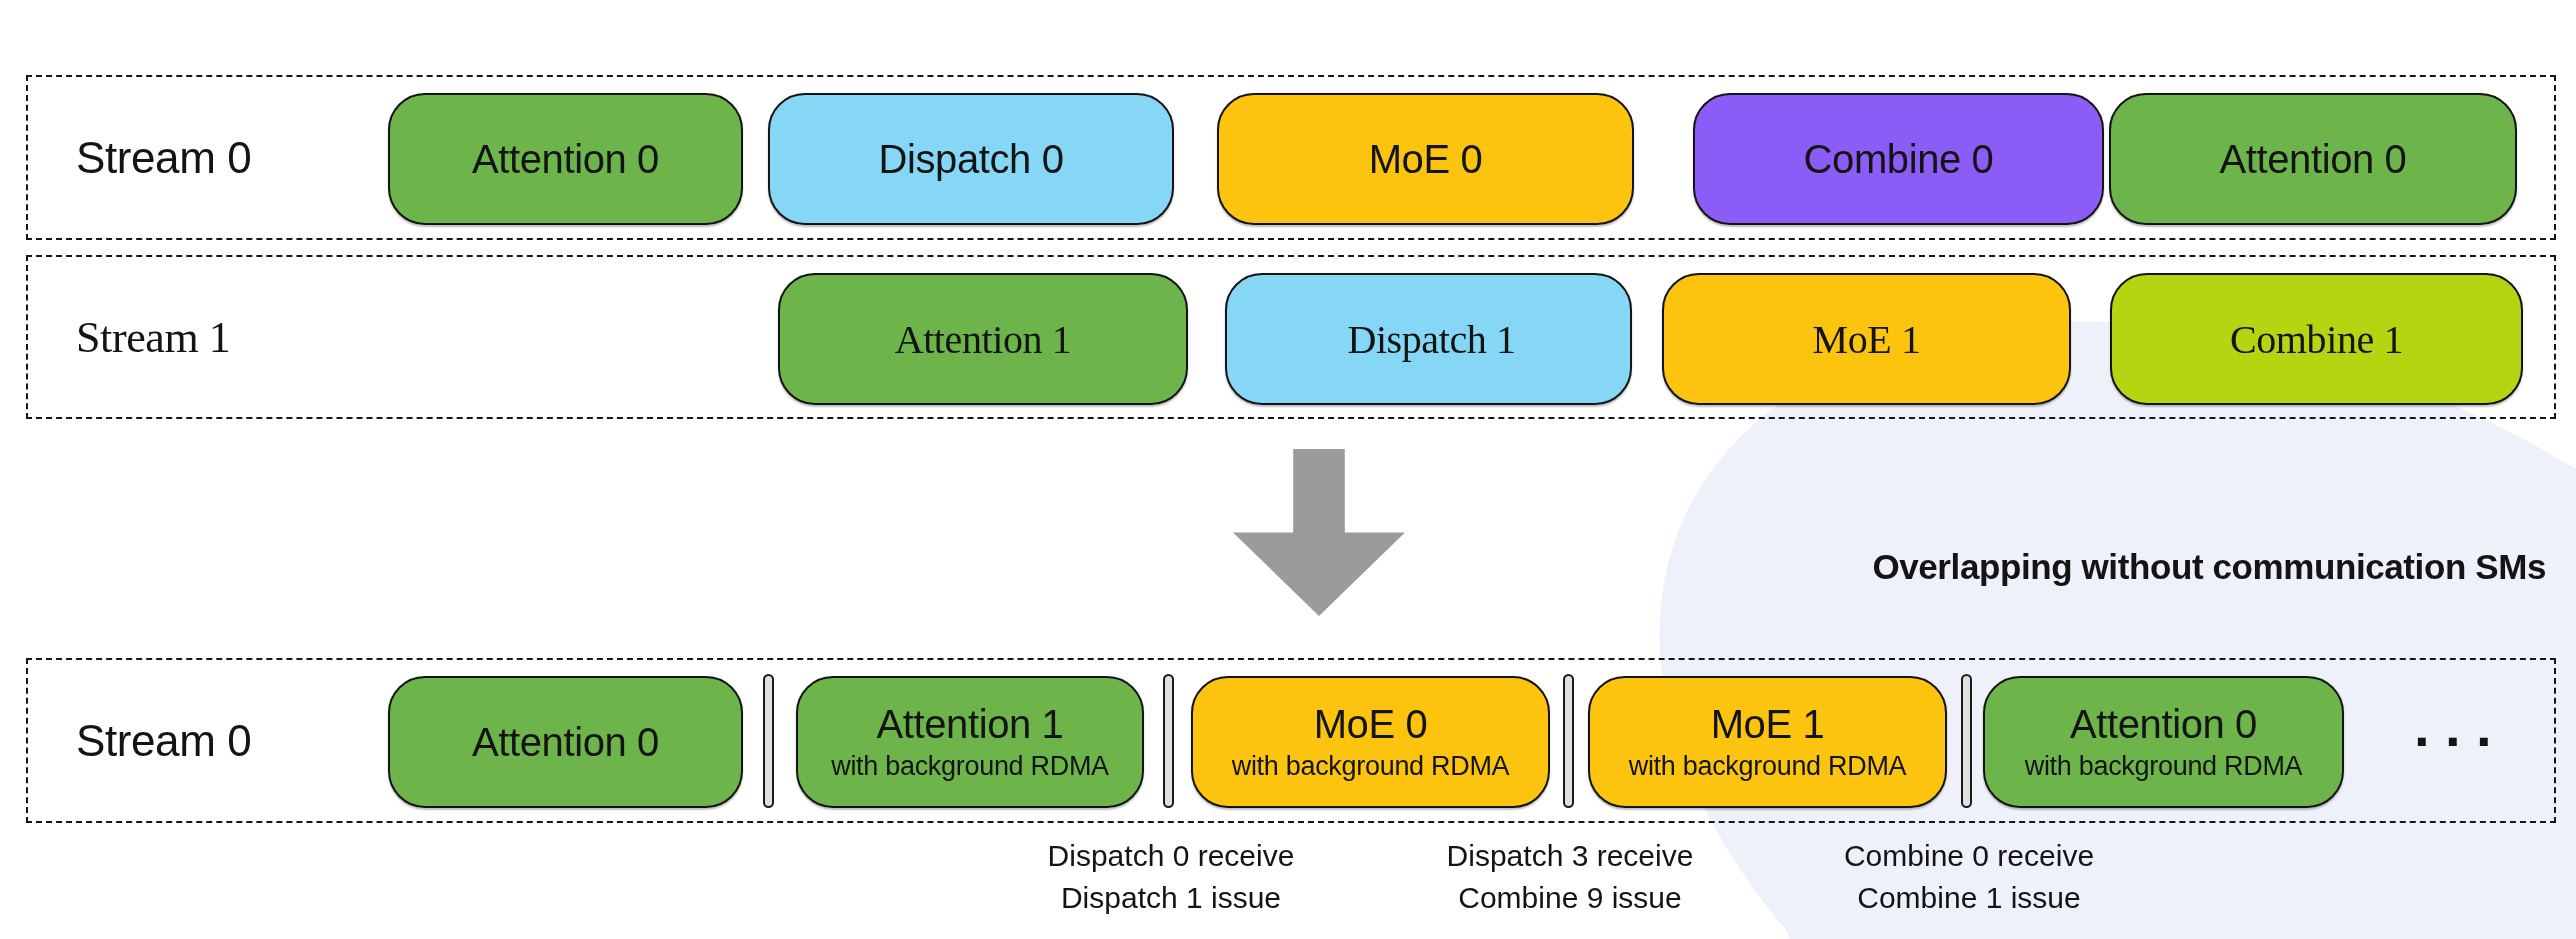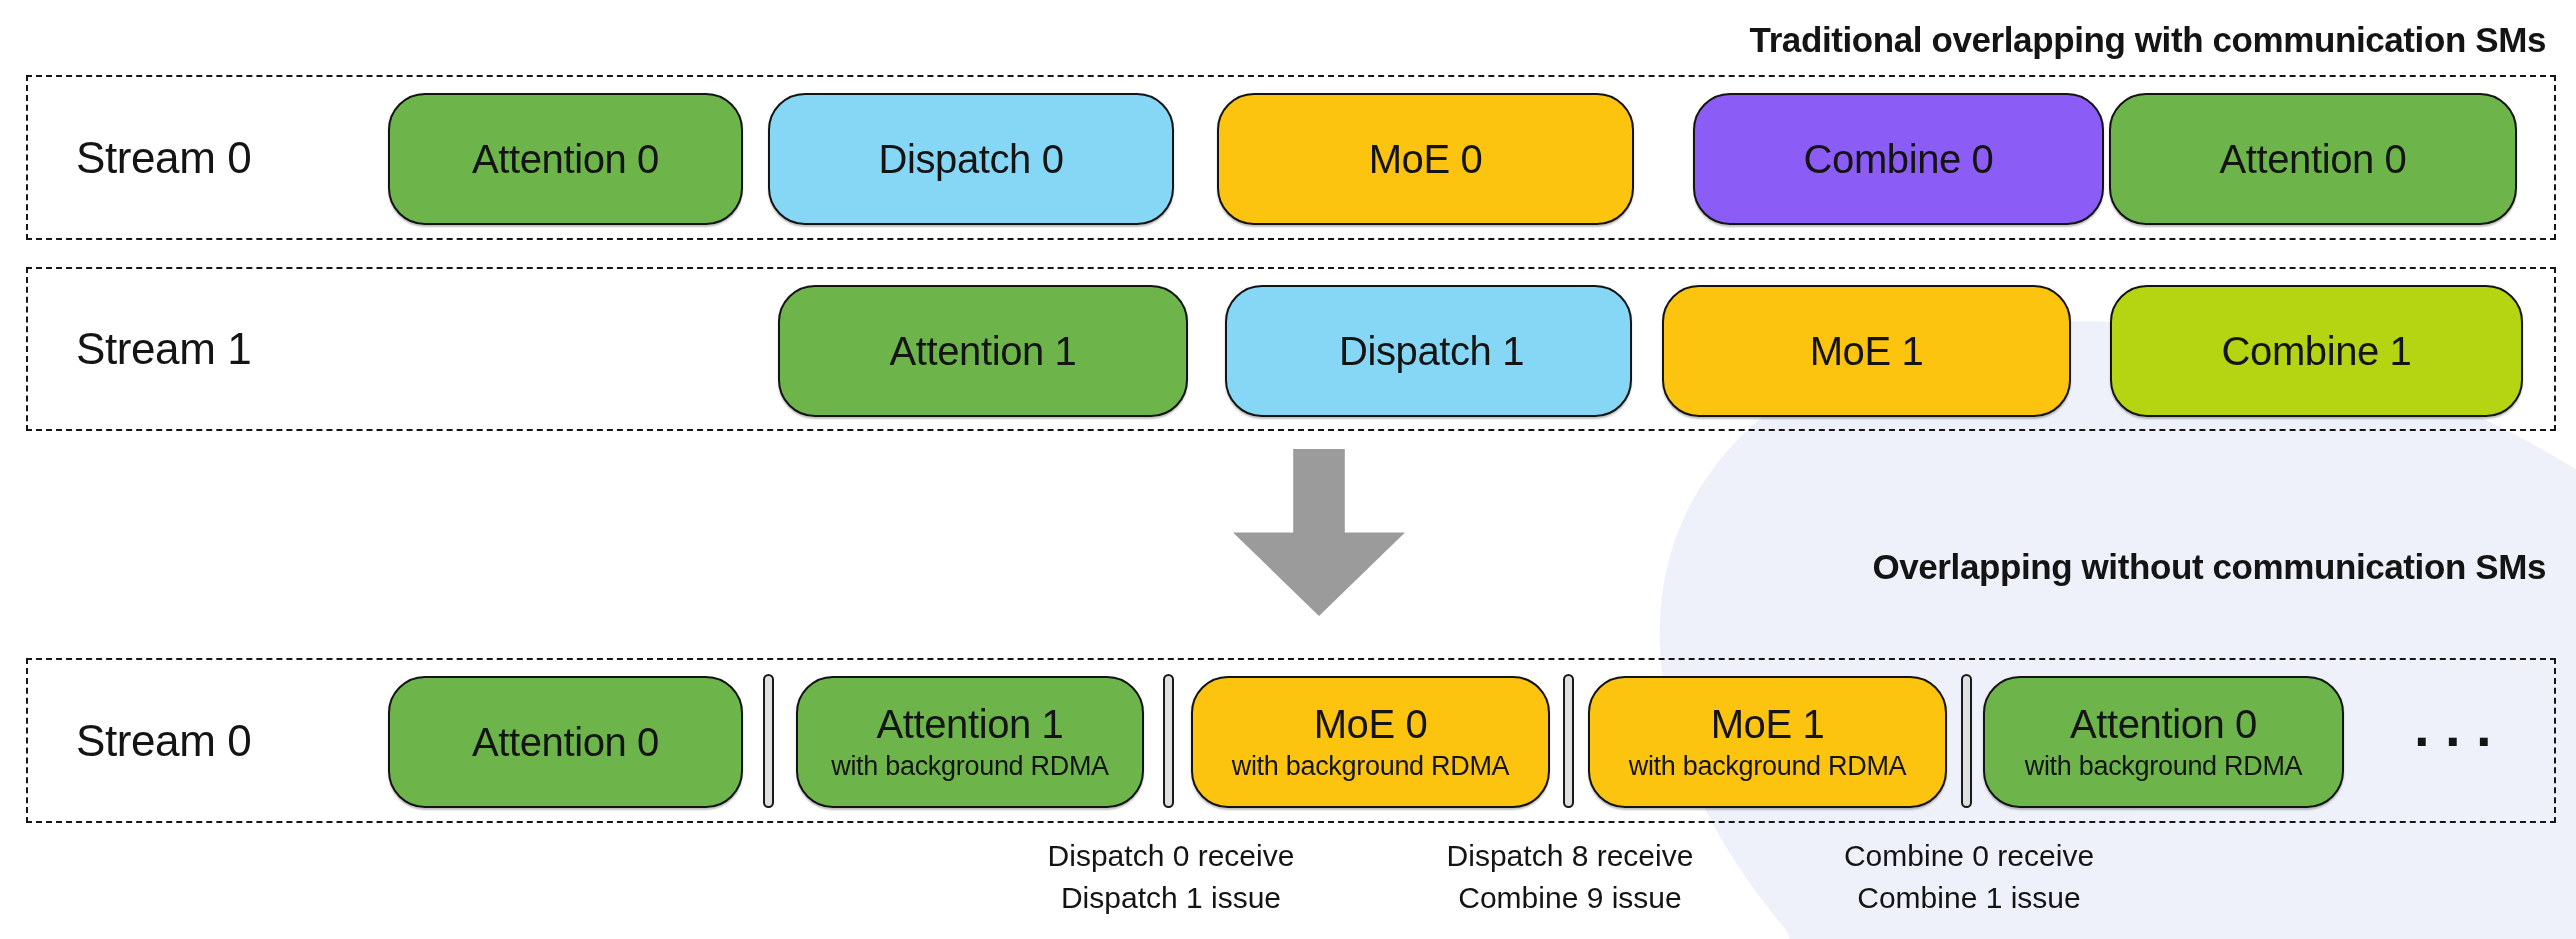--- a/index.html
+++ b/index.html
@@ -15,21 +15,21 @@
     position:absolute;right:30px;text-align:right;font-weight:700;
     font-size:35px;line-height:1.25;z-index:3;letter-spacing:-0.4px;
   }
   .title-top{top:17.6px;}
   .title-bottom{top:545px;}
   .stream-box{
     position:absolute;left:26px;width:2530px;border:2.6px dashed #161616;
     background:transparent;box-sizing:border-box;z-index:2;
   }
   .box-a{top:75px;height:165px;}
-  .box-b{top:267px;height:164px;}
+  .box-b{top:255px;height:164px;font-family:Liberation Serif, serif;}
   .box-c{top:658px;height:165px;}
   .stream-label{
     position:absolute;left:48px;top:0;height:100%;display:flex;align-items:center;
     font-size:44px;letter-spacing:-0.4px;
   }
   .block{
     position:absolute;top:16px;height:132px;border:2.6px solid #141414;border-radius:37px;
     box-sizing:border-box;display:flex;flex-direction:column;align-items:center;
     justify-content:center;row-gap:3.5px;box-shadow:0 1.8px 1.8px rgba(0,0,0,0.25);
   }
@@ -55,21 +55,20 @@
 </style>
 </head>
 <body>
 
 <div class="canvas">
 
   <div class="watermark wm1" style="background-color: rgb(238, 241, 249);"></div>
   <div class="watermark wm2" style="background-color: rgb(238, 241, 249);"></div>
   <div class="watermark wm3" style="background-color: rgb(238, 241, 249);"></div>
 
-  <div class="section-title title-top">Traditional overlapping with communication SMs</div>
 
   <div class="stream-box box-a">
     <div class="stream-label">Stream 0</div>
     <div class="block" style="left: 360px; width: 355px; background-color: rgb(109, 181, 75);">
       <div class="block-label">Attention 0</div>
     </div>
     <div class="block" style="left: 740px; width: 406px; background-color: rgb(133, 215, 245);">
       <div class="block-label">Dispatch 0</div>
     </div>
     <div class="block" style="left: 1189px; width: 417px; background-color: rgb(253, 196, 15);">
@@ -137,21 +136,21 @@
     </div>
 
     <div class="more-dots" style="left:2382px;width:101px;">···</div>
   </div>
 
   <div class="annotation" style="left:1004px;">
     <span>Dispatch 0 receive</span>
     <span>Dispatch 1 issue</span>
   </div>
   <div class="annotation" style="left:1403px;">
-    <span>Dispatch 8 receive</span>
+    <span>Dispatch 3 receive</span>
     <span>Combine 9 issue</span>
   </div>
   <div class="annotation" style="left:1802px;">
     <span>Combine 0 receive</span>
     <span>Combine 1 issue</span>
   </div>
 
 </div>
 
 

